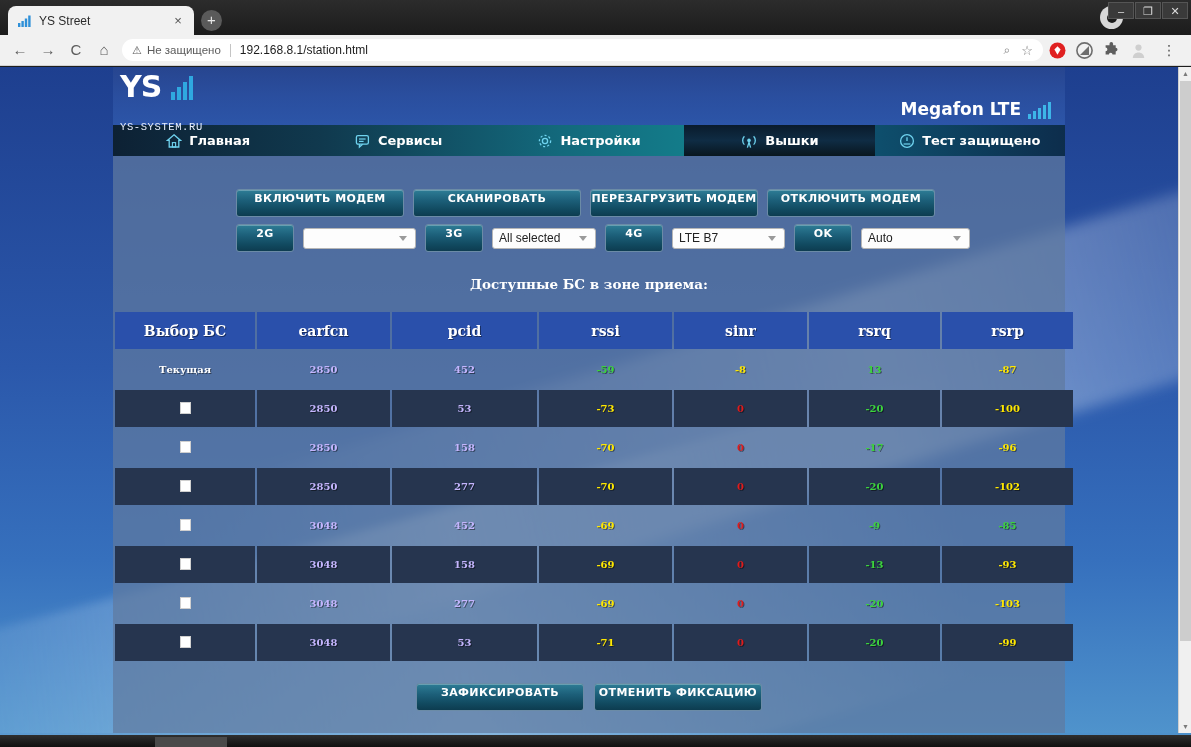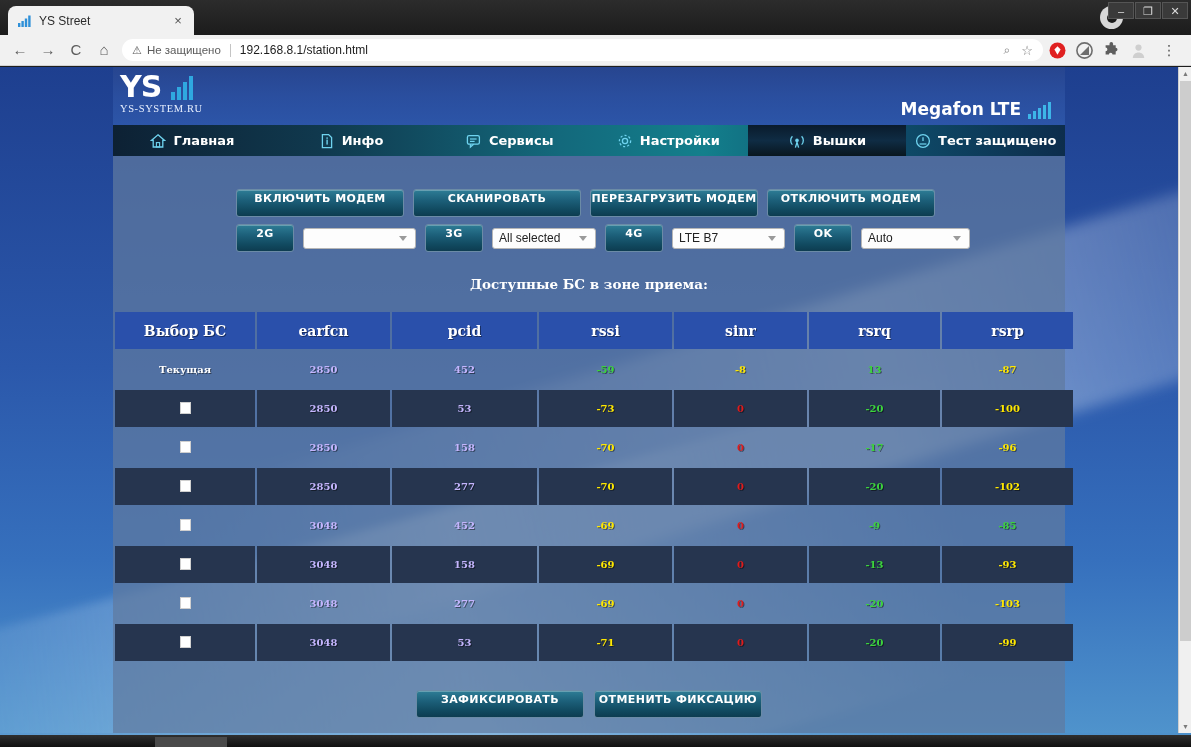--- a/index.html
+++ b/index.html
@@ -37,21 +37,21 @@
 
   
   .browser {
     position: absolute; left: 0; top: 0; width: 1191px; height: 733px;
     background: #1e1e1e;
   }
   .titlebar {
     position: relative; height: 35px;
     background: linear-gradient(180deg, #2c2c2c 0%, #232323 55%, #1c1c1c 100%);
   }
-  .tabstrip { position: absolute; left: 8px; top: 6px; display: flex; align-items: flex-end; flex-direction: column; }
+  .tabstrip { position: absolute; left: 8px; top: 6px; display: flex; align-items: flex-end; }
   .tab {
     display: flex; align-items: center; gap: 7px;
     height: 29px; padding: 0 9px 0 10px; min-width: 186px;
     background: #f1f1f1;
     border-radius: 8px 8px 0 0;
     font-size: 12px; color: #2b2b2b;
     position: relative;
   }
   .tab .favicon { width: 14px; height: 12px; display: block; }
   .tab .tab-title { flex: 1; white-space: nowrap; overflow: hidden; }
@@ -138,22 +138,22 @@
   }
   .logo { position: absolute; left: 7px; top: 5px; }
   .logo-ys {
     font-size: 30px; font-weight: bold; color: #ffffff; letter-spacing: -1px;
     font-family: "DejaVu Sans", sans-serif; line-height: 30px;
     display: inline-block; vertical-align: top;
   }
   .logo-bars { display: inline-block; vertical-align: bottom; margin-left: 5px; padding-bottom: 2px; }
   .logo-bars i { display: inline-block; width: 4px; background: #2fa8e0; margin-right: 2px; vertical-align: bottom; }
   .logo-sub {
-    font-size: 10.5px; color: #e8f0ff; letter-spacing: 0.6px; margin-top: 1px;
-    font-family: Liberation Serif, serif;
+    font-size: 10.5px; color: #e8f0ff; letter-spacing: 0.6px; margin-top: 19px;
+    font-family: Liberation Mono, monospace;
   }
   .brand {
     position: absolute; right: 12px; bottom: 6px;
     display: flex; align-items: flex-end; gap: 7px;
   }
   .brand-text { font-size: 17px; font-weight: bold; color: #fff; font-family: "DejaVu Sans", sans-serif; }
   .brand-bars i { display: inline-block; width: 3px; background: #3db5e8; margin-right: 2px; vertical-align: bottom; }
 
   .nav {
     display: flex; height: 31px;
@@ -230,21 +230,21 @@
   .c-yellow { color: #ffe800; }
   .c-green { color: #3cd43c; }
   .c-red { color: #e01b1b; }
   .cb {
     display: inline-block; width: 11px; height: 12px; background: #ffffff;
     border: 1px solid #cfcfcf;
   }
   .cur-label { color: #ffffff; font-family: "DejaVu Serif", serif; font-size: 14px; font-weight: bold; }
 
   .bottom-btns {
-    display: flex; justify-content: center; gap: 10px; margin-top: 27px;
+    display: flex; justify-content: center; gap: 10px; margin-top: 20px;
   }
 
   
   .pscroll {
     position: absolute; right: 0; top: 0; width: 13px; height: 666px;
     background: #f0f0f0; border-left: 1px solid #cfcfcf;
   }
   .pscroll .thumb {
     position: absolute; left: 1px; top: 14px; width: 11px; height: 560px;
     background: #cdcdcd;
@@ -366,30 +366,20 @@
 
         <div class="nav">
           <div class="nav-item">
             <span>
               <svg width="16" height="16" viewBox="0 0 16 16">
                   <path d="M8 1.8 L14.6 7.4 L12.8 7.4 L12.8 14 L3.2 14 L3.2 7.4 L1.4 7.4 Z" fill="none" stroke="#6fd3ef" stroke-width="1.3"></path>
                   <rect x="6.4" y="9.6" width="3.2" height="4.4" fill="none" stroke="#6fd3ef" stroke-width="1.1"></rect>
                 </svg>
             </span>
             <span>Главная</span>
-          </div>
-          <div class="nav-item">
-            <span>
-              <svg width="16" height="16" viewBox="0 0 16 16">
-                  <path d="M3.4 1.6 h6.2 l3 3 v10 h-9.2 z" fill="none" stroke="#6fd3ef" stroke-width="1.3"></path>
-                  <rect x="7.4" y="6.6" width="1.4" height="5" fill="#6fd3ef"></rect>
-                  <rect x="7.4" y="4.4" width="1.4" height="1.4" fill="#6fd3ef"></rect>
-                </svg>
-            </span>
-            <span>Инфо</span>
           </div>
           <div class="nav-item">
             <span>
               <svg width="16" height="16" viewBox="0 0 16 16">
                   <rect x="1.4" y="2.6" width="12" height="8.6" rx="1.6" fill="none" stroke="#6fd3ef" stroke-width="1.3"></rect>
                   <path d="M4.4 11.2 L4.4 14 L7.6 11.2" fill="none" stroke="#6fd3ef" stroke-width="1.3"></path>
                   <rect x="4" y="5.4" width="6.6" height="1.2" fill="#6fd3ef"></rect>
                   <rect x="4" y="7.8" width="4.6" height="1.2" fill="#6fd3ef"></rect>
                 </svg>
             </span>

